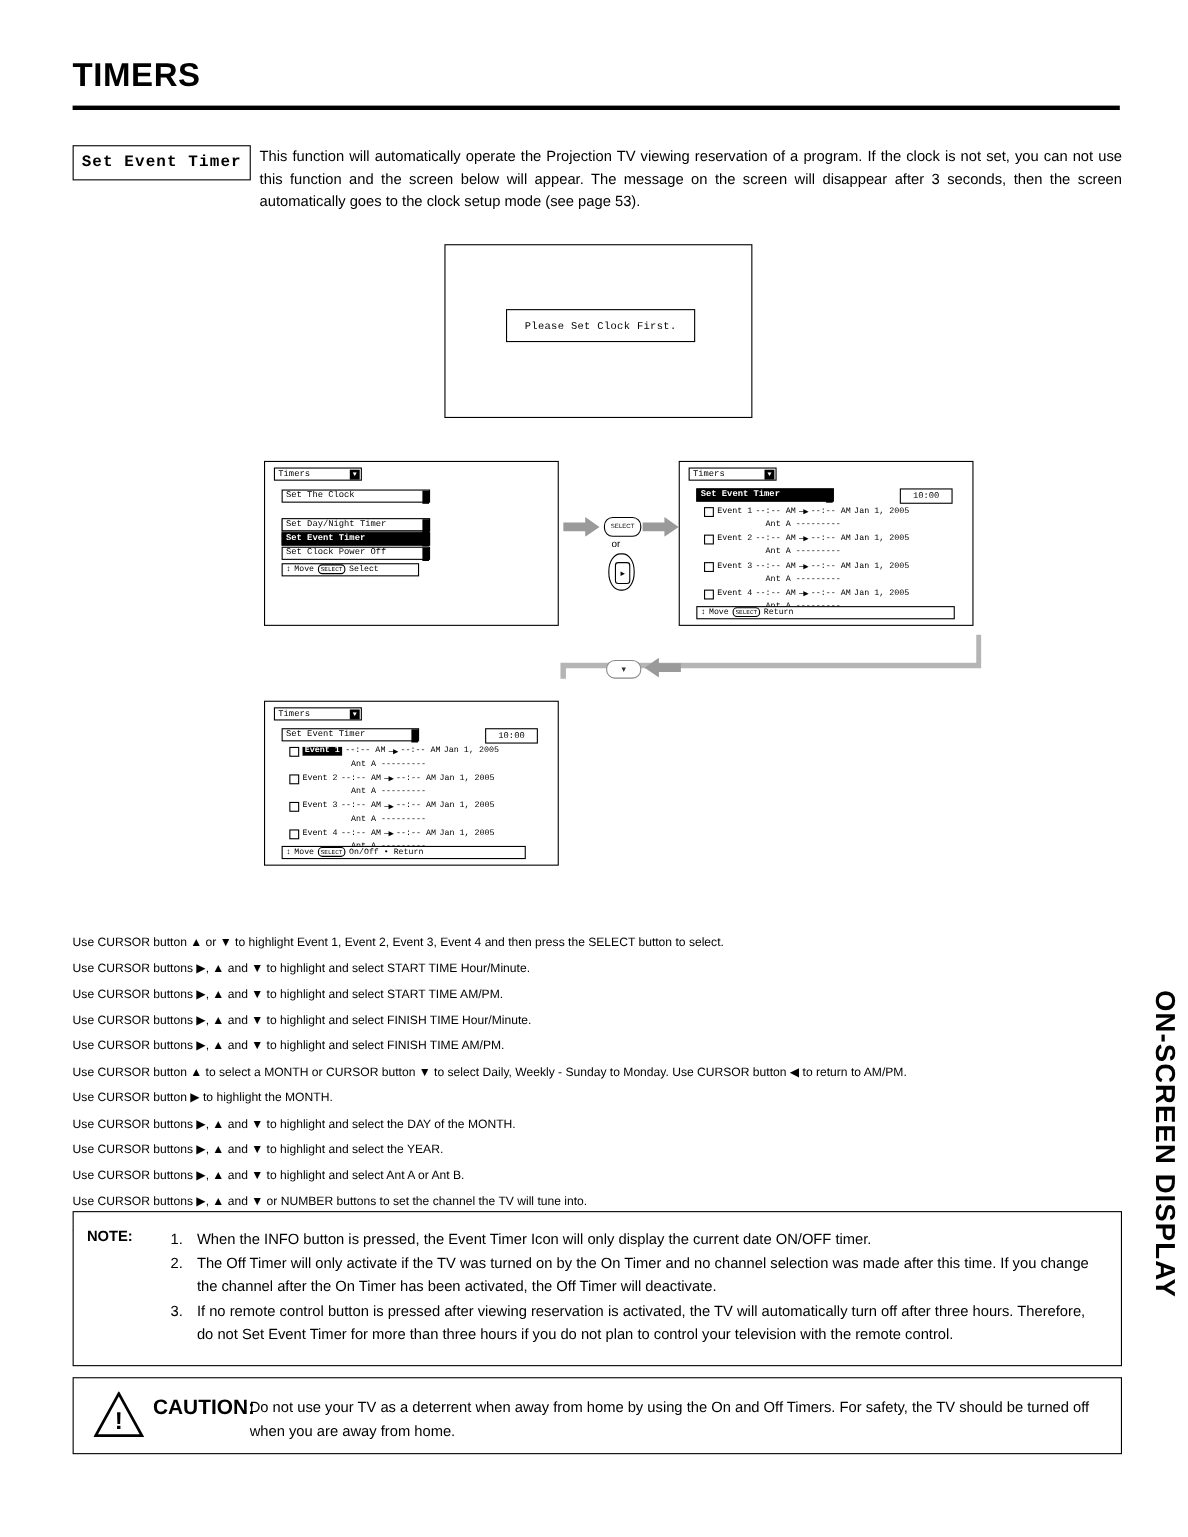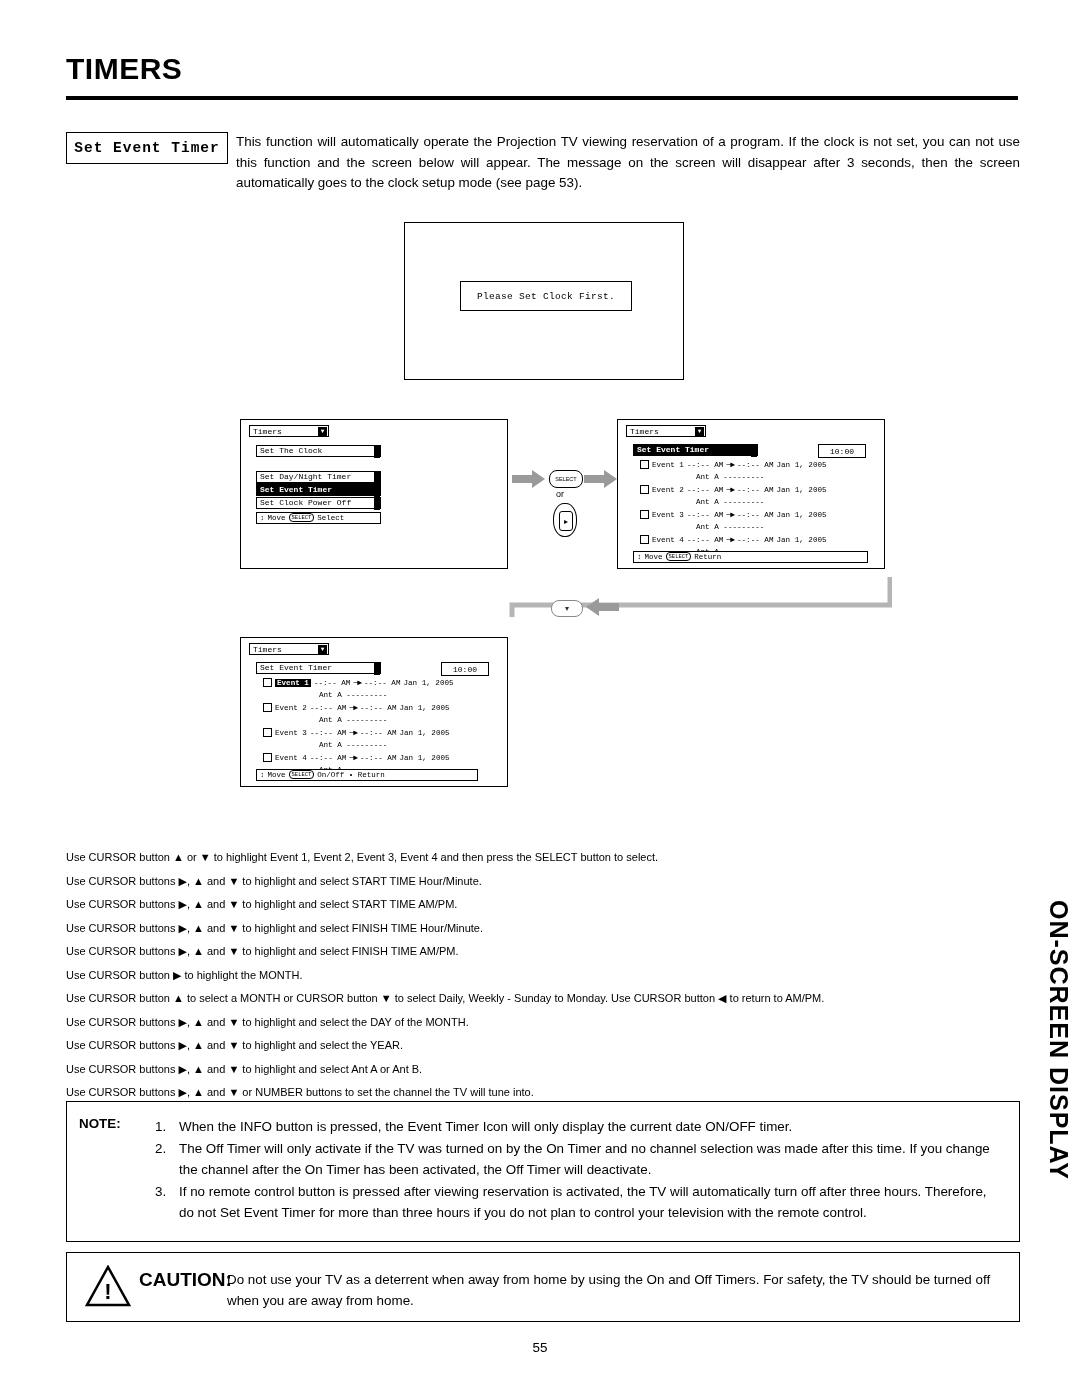--- a/index.html
+++ b/index.html
@@ -64,21 +64,21 @@
     font-family:"Liberation Mono", monospace; font-size:8px;
     display:flex; align-items:center; padding-left:3px; box-sizing:border-box;
   }
   .menu-tab .arrow-sq {
     position:absolute; right:1px; top:1px; width:9px; height:9px;
     background:#000; color:#fff; font-size:6px;
     display:flex; align-items:center; justify-content:center;
   }
 
   .mrow {
-    position:absolute; left:15px; width:125px; height:11.5px;
+    position:absolute; left:15px; width:135px; height:11.5px;
     border:1px solid #000; background:#fff;
     font-family:"Liberation Mono", monospace; font-size:8px;
     display:flex; align-items:center; padding-left:3px; box-sizing:border-box;
   }
   .mrow.sel { background:#000; color:#fff; font-weight:bold; }
   .mrow .tick { position:absolute; right:-0px; top:0; width:6px; height:11.5px; background:#000; }
 
   .mfoot {
     position:absolute; left:15px; width:125px; height:11.5px;
     border:1px solid #000; background:#fff;
@@ -364,22 +364,22 @@
       <span>On/Off • Return</span>
     </div>
   </div>
 
   <div class="instructions">
     <p>Use CURSOR button ▲ or ▼ to highlight Event 1, Event 2, Event 3, Event 4 and then press the SELECT button to select.</p>
     <p>Use CURSOR buttons ▶, ▲ and ▼ to highlight and select START TIME Hour/Minute.</p>
     <p>Use CURSOR buttons ▶, ▲ and ▼ to highlight and select START TIME AM/PM.</p>
     <p>Use CURSOR buttons ▶, ▲ and ▼ to highlight and select FINISH TIME Hour/Minute.</p>
     <p>Use CURSOR buttons ▶, ▲ and ▼ to highlight and select FINISH TIME AM/PM.</p>
+    <p>Use CURSOR button ▲ to select a MONTH or CURSOR button ▼ to select Daily, Weekly - Sunday to Monday.  Use CURSOR button ◀ to return to AM/PM.</p>
     <p>Use CURSOR button ▶ to highlight the MONTH.</p>
-    <p>Use CURSOR button ▲ to select a MONTH or CURSOR button ▼ to select Daily, Weekly - Sunday to Monday.  Use CURSOR button ◀ to return to AM/PM.</p>
     <p>Use CURSOR buttons ▶, ▲ and ▼ to highlight and select the DAY of the MONTH.</p>
     <p>Use CURSOR buttons ▶, ▲ and ▼ to highlight and select the YEAR.</p>
     <p>Use CURSOR buttons ▶, ▲ and ▼ to highlight and select Ant A or Ant B.</p>
     <p>Use CURSOR buttons ▶, ▲ and ▼ or NUMBER buttons to set the channel the TV will tune into.</p>
     <p>A “✓” in the box means it is enabled.</p>
   </div>
 
   <div class="side-text">ON-SCREEN DISPLAY</div>
 
   <div class="note-box">
@@ -402,14 +402,13 @@
 
   <div class="caution-box">
     <svg class="warn-tri" viewBox="0 0 46 42">
       <polygon points="23,2 44,40 2,40" fill="#fff" stroke="#000" stroke-width="2.5"></polygon>
       <text x="23" y="34" font-family="Liberation Sans, sans-serif" font-size="22" font-weight="bold" text-anchor="middle" fill="#000">!</text>
     </svg>
     <div class="caution-label">CAUTION:</div>
     <div class="caution-text">Do not use your TV as a deterrent when away from home by using the On and Off Timers.  For safety, the TV should be turned off when you are away from home.</div>
   </div>
 
-  <div class="page-num">55</div>
 </div>
 
 </body></html>

